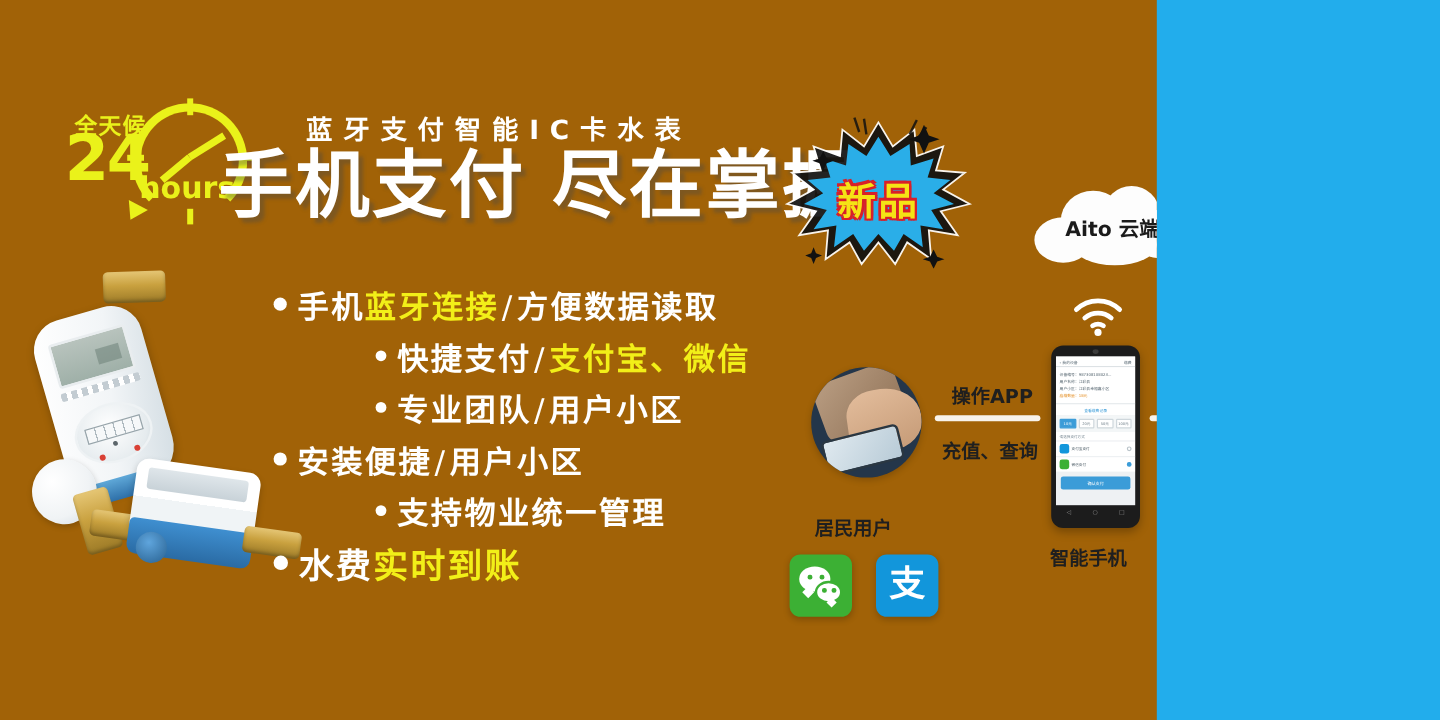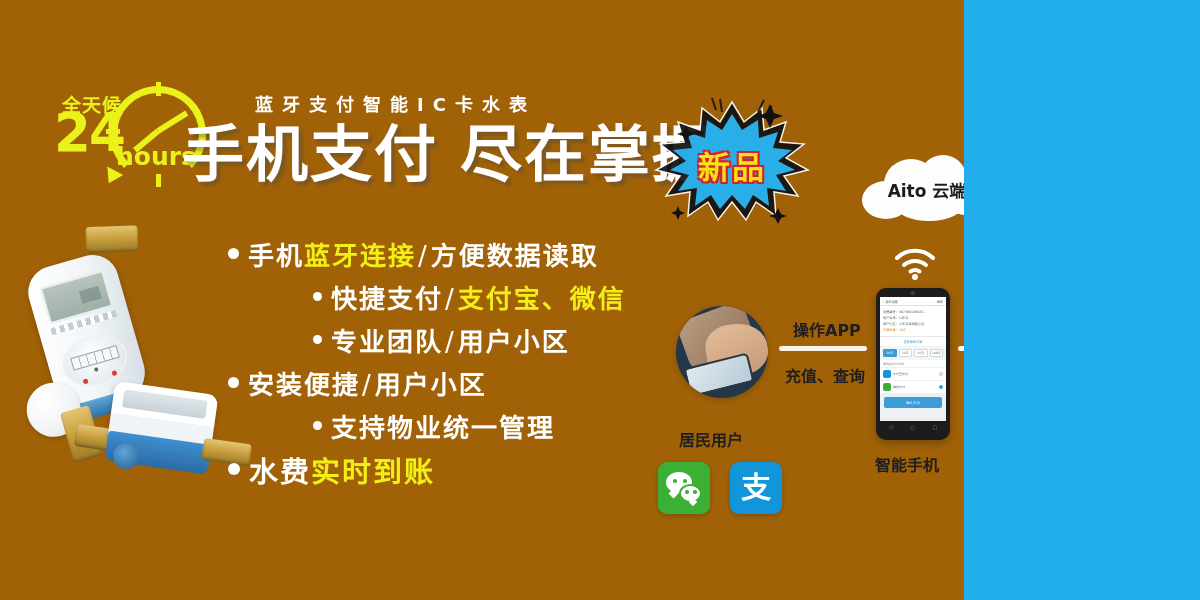--- a/index.html
+++ b/index.html
@@ -97,21 +97,21 @@
     font-weight: bold;
     color: #eaf21a;
     line-height: 1;
   }
 
   
   .subtitle {
     position: absolute;
     left: 255px;
     top: 90px;
-    font-size: 18px;
+    font-size: 22px;
     font-weight: bold;
     color: #ffffff;
     letter-spacing: 9px;
     white-space: nowrap;
   }
   .maintitle {
     position: absolute;
     left: 182px;
     top: 122px;
     font-size: 62px;

